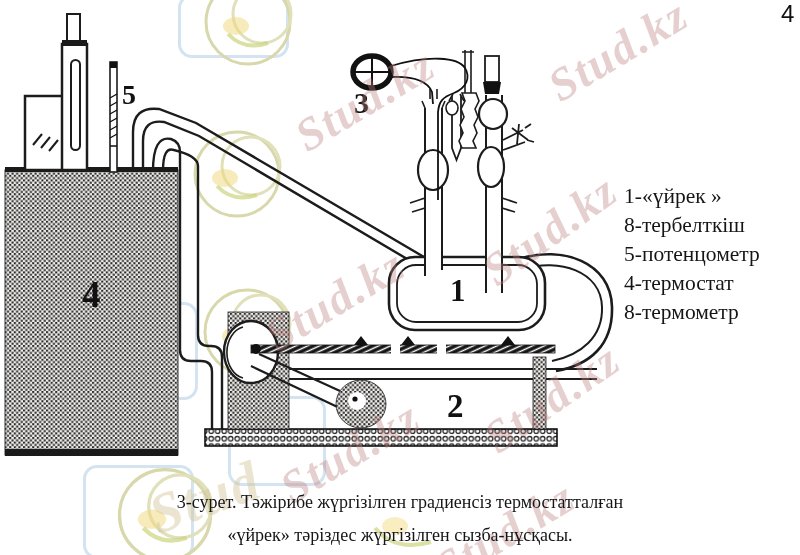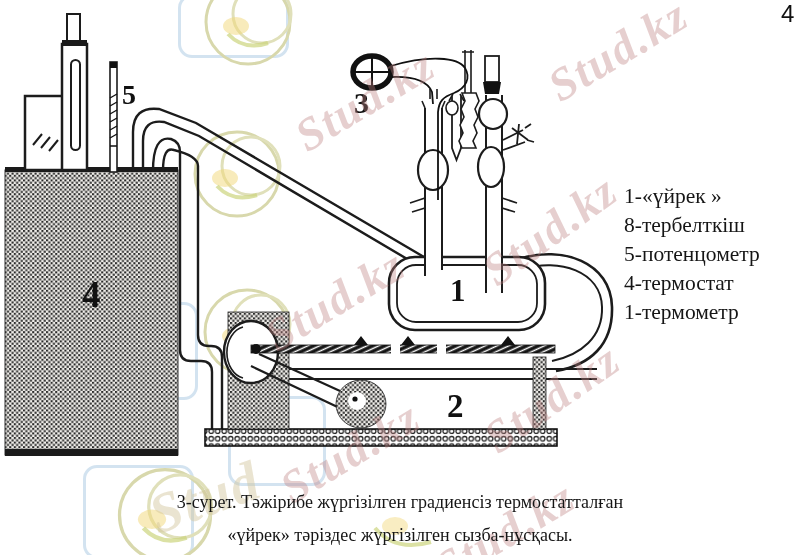--- a/index.html
+++ b/index.html
@@ -207,21 +207,21 @@
   <div class="wm" style="left:335px;top:300px;">Stud.kz</div>
   <div class="wm" style="left:552px;top:398px;transform:translate(-50%,-50%) rotate(-35deg);">Stud.kz</div>
   <div class="wm" style="left:350px;top:452px;">Stud.kz</div>
   <div class="wm" style="left:505px;top:532px;">Stud.kz</div>
 
   <div class="legend">
     <div>1-«үйрек »</div>
     <div>8-тербелткіш</div>
     <div>5-потенцометр</div>
     <div>4-термостат</div>
-    <div>1-термометр</div>
+    <div>8-термометр</div>
   </div>
 
   <div class="caption">
     <div>3-сурет. Тәжірибе жүргізілген градиенсіз термостатталған</div>
     <div>«үйрек» тәріздес жүргізілген сызба-нұсқасы.</div>
   </div>
 
   <div class="pagenum">4</div>
 
 </div>

